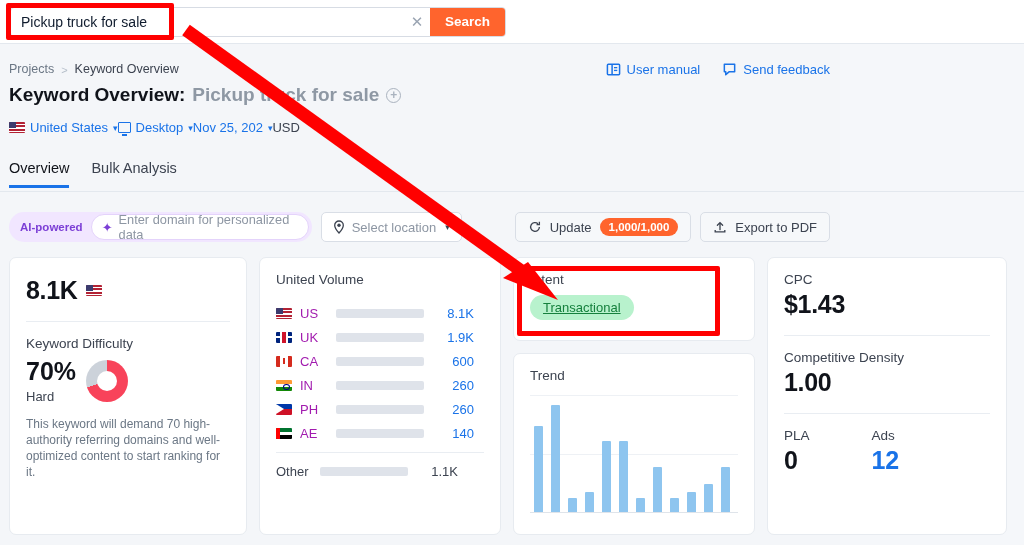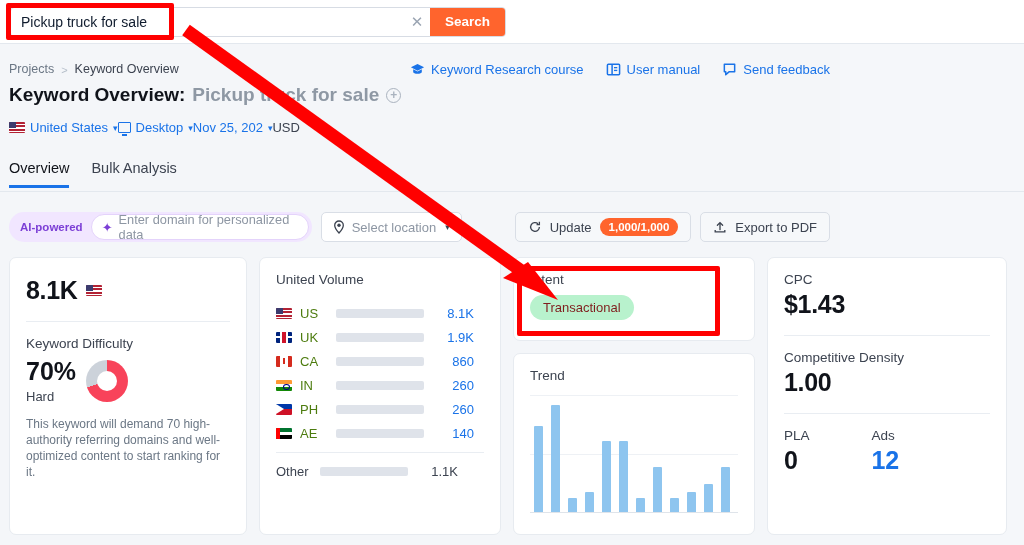--- a/index.html
+++ b/index.html
@@ -169,21 +169,21 @@
   }
   .donut::after {
     content: ""; position: absolute; left: 11px; top: 11px;
     width: 20px; height: 20px; border-radius: 50%; background: #fff;
   }
   .kd-desc { font-size: 12px; color: #6b7785; line-height: 16px; margin-top: 12px; }
 
   
   .gv-list { margin-top: 14px; }
   .gv-row { display: flex; align-items: center; height: 24px; font-size: 13px; }
-  .gv-cc { width: 36px; color: #4d7c0f; margin-left: 8px; }
+  .gv-cc { width: 36px; color: #a21caf; margin-left: 8px; }
   .gv-cc.other { color: #3c4350; margin-left: 0; width: 44px; }
   .gv-bar { flex: 1; height: 9px; background: #dfe3ea; border-radius: 2px; overflow: hidden; margin-right: 10px; max-width: 88px; }
   .gv-fill { height: 100%; border-radius: 2px; }
   .gv-num { width: 40px; text-align: right; color: #1a73e8; font-size: 13px; }
   .gv-num.other { color: #3c4350; }
   .gv-sep { height: 1px; background: #e9edf2; margin: 7px 0 6px; }
 
   
   .intent-badge {
     display: inline-block; margin-top: 8px; padding: 5px 13px;
@@ -247,27 +247,20 @@
     <div class="filter">
       <span>Nov 25, 202</span>
       <span class="cv">▾</span>
     </div>
     <div class="filter plain">
       <span>USD</span>
     </div>
   </div>
 
   <div class="header-links">
-    <div class="hlink">
-      <svg class="ico" viewBox="0 0 16 16">
-        <path d="M8 2 1 5.6l7 3.6 7-3.6L8 2z" fill="#1a73e8"></path>
-        <path d="M3.4 7.6v3c0 1 2.1 1.9 4.6 1.9s4.6-.9 4.6-1.9v-3L8 10.2 3.4 7.6z" fill="#1a73e8"></path>
-      </svg>
-      <span>Keyword Research course</span>
-    </div>
     <div class="hlink">
       <svg class="ico" viewBox="0 0 16 16">
         <rect x="1.5" y="2.5" width="13" height="11" rx="1" fill="none" stroke="#1a73e8" stroke-width="1.6"></rect>
         <line x1="6.5" y1="2.5" x2="6.5" y2="13.5" stroke="#1a73e8" stroke-width="1.6"></line>
         <line x1="8.5" y1="6" x2="12" y2="6" stroke="#1a73e8" stroke-width="1.4"></line>
         <line x1="8.5" y1="9" x2="12" y2="9" stroke="#1a73e8" stroke-width="1.4"></line>
       </svg>
       <span>User manual</span>
     </div>
     <div class="hlink">
@@ -350,21 +343,21 @@
           <div class="gv-row">
             <span class="flag flag-uk"></span>
             <span class="gv-cc">UK</span>
             <span class="gv-bar"><span class="gv-fill" style="width:15%;background:#29b0f5"></span></span>
             <span class="gv-num">1.9K</span>
           </div>
           <div class="gv-row">
             <span class="flag flag-ca"></span>
             <span class="gv-cc">CA</span>
             <span class="gv-bar"><span class="gv-fill" style="width:6%;background:#29b0f5"></span></span>
-            <span class="gv-num">860</span>
+            <span class="gv-num">600</span>
           </div>
           <div class="gv-row">
             <span class="flag flag-in"></span>
             <span class="gv-cc">IN</span>
             <span class="gv-bar"><span class="gv-fill" style="width:5%;background:#29b0f5"></span></span>
             <span class="gv-num">260</span>
           </div>
           <div class="gv-row">
             <span class="flag flag-ph"></span>
             <span class="gv-cc">PH</span>
@@ -384,21 +377,21 @@
         <span class="gv-bar">
           <span class="gv-fill" id="other-fill" style="background: rgb(41, 176, 245); width: 11%;"></span>
         </span>
         <span class="gv-num other">1.1K</span>
       </div>
     </div>
 
     <div class="col-mid">
       <div class="card card-intent">
         <div class="c-label">Intent</div>
-        <div class="intent-badge" style="background: rgb(184, 242, 205); color: #7f1d1d;">Transactional</div>
+        <div class="intent-badge" style="background: rgb(184, 242, 205); color: #15803d; text-decoration: underline;">Transactional</div>
       </div>
       <div class="card card-trend">
         <div class="c-label">Trend</div>
         <div class="trend-chart">
           <div class="grid-line" style="top:0"></div>
           <div class="grid-line" style="top:59px"></div>
           <div class="bars" id="trend-bars">
               <div class="bar-slot">
                 <div class="bar" style="height: 87.48px; background: rgb(142, 197, 239);"></div>
               </div>

